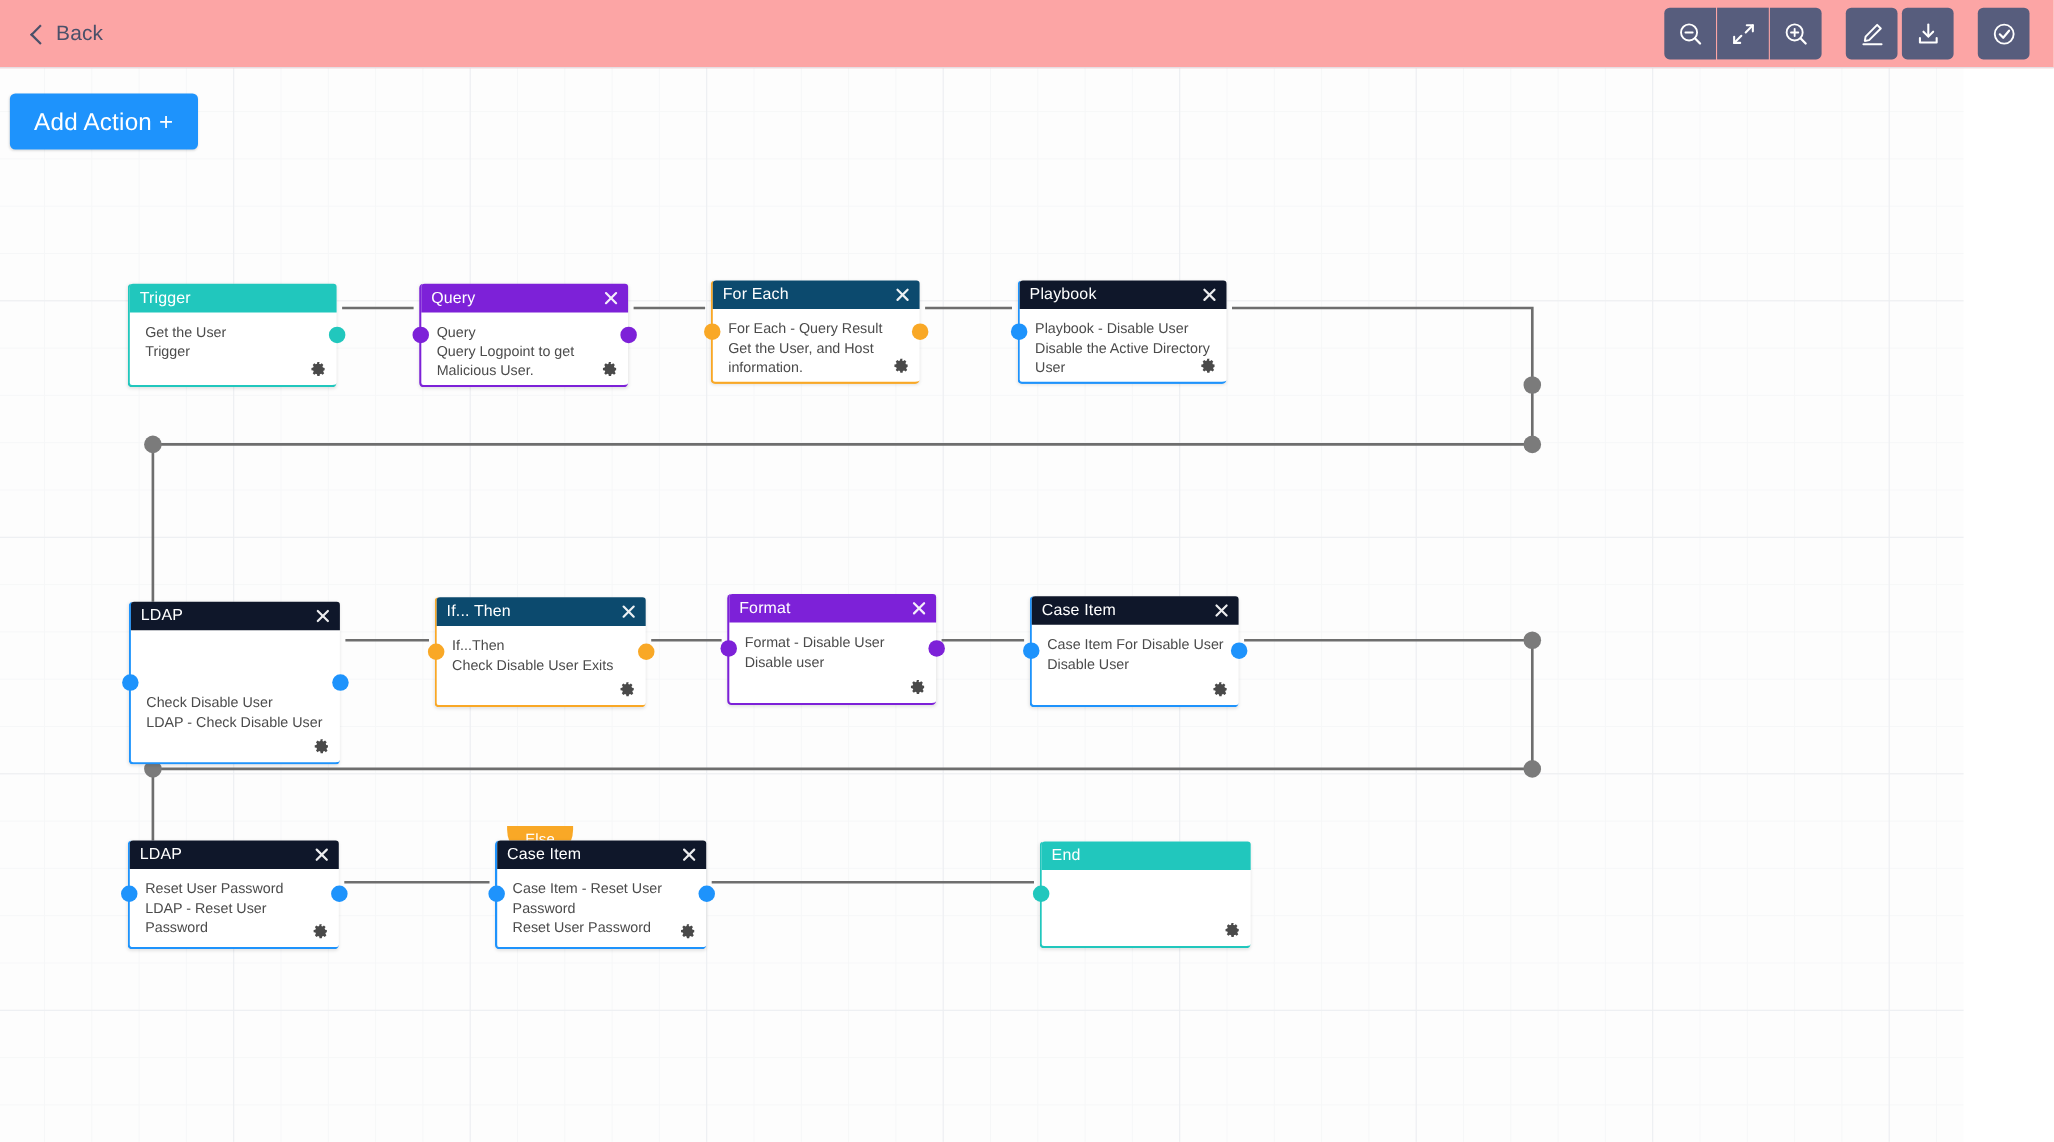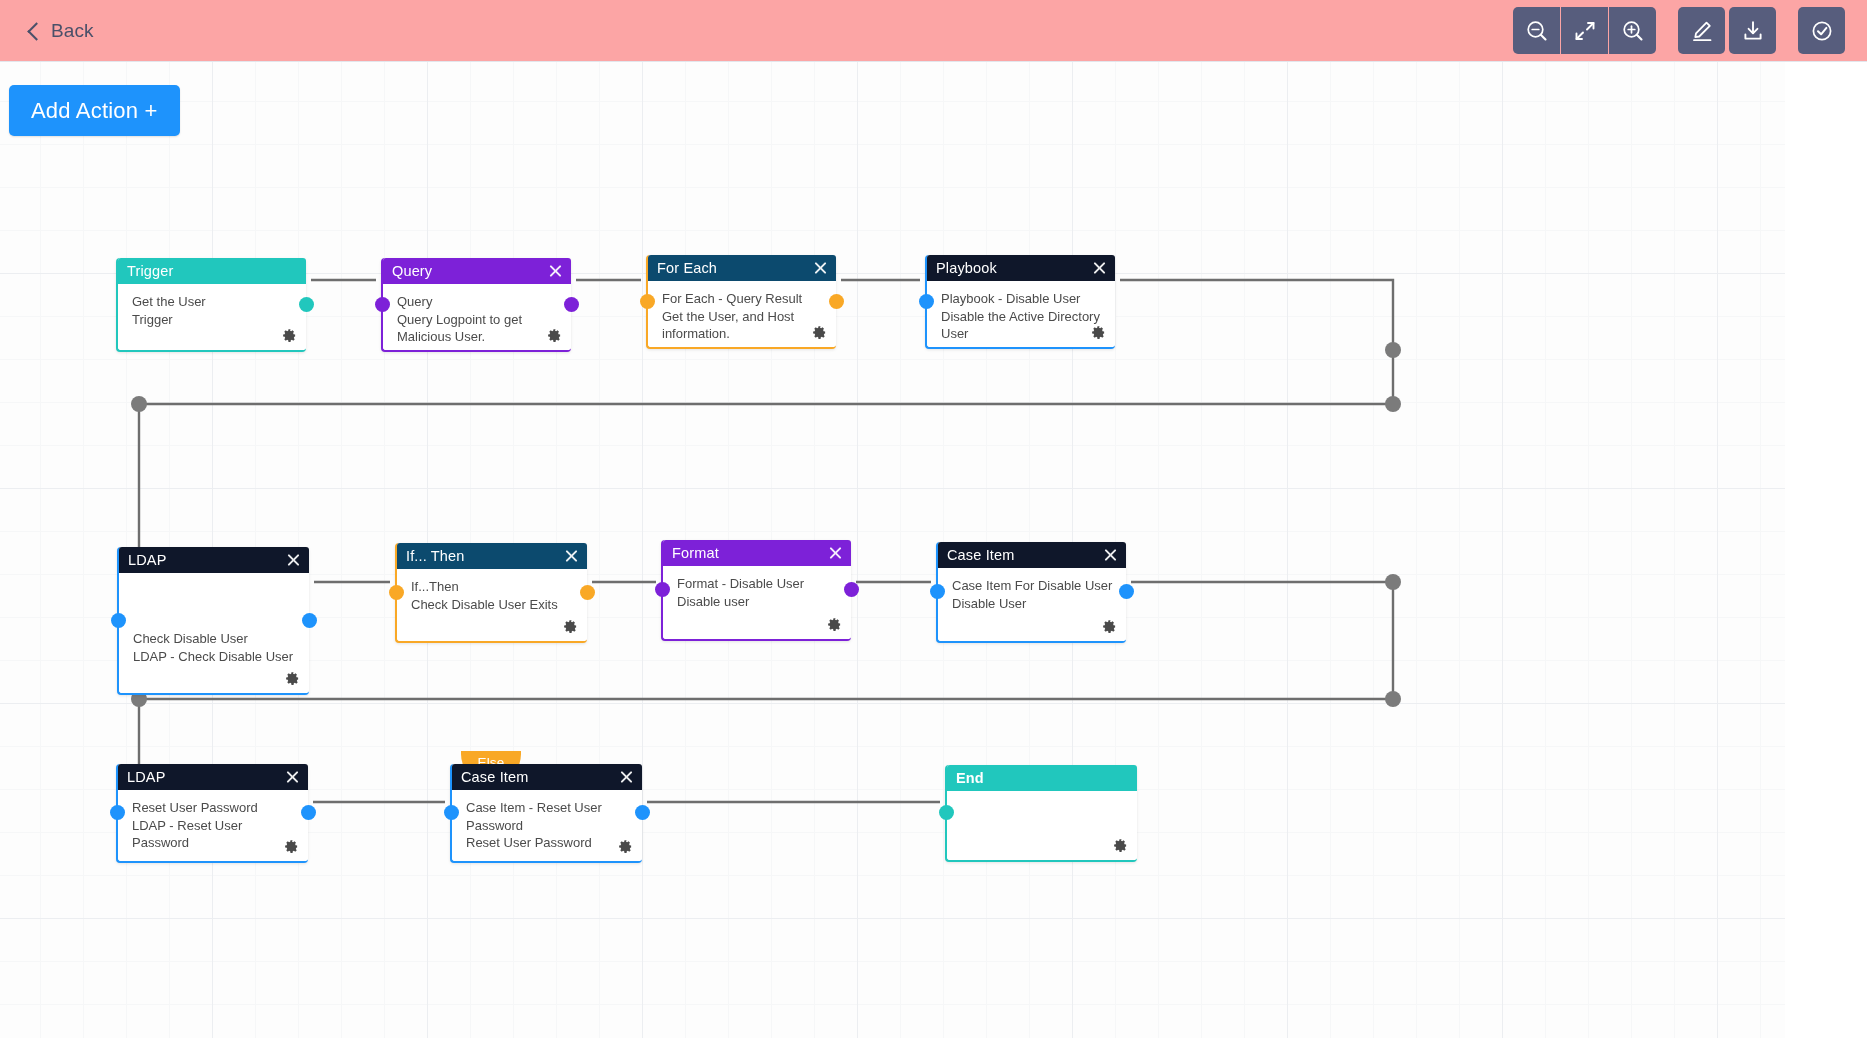--- a/index.html
+++ b/index.html
@@ -505,21 +505,21 @@
       <div class="node-line">Reset User Password</div>
       <svg class="gear" viewBox="0 0 16 16">
         <path fill="#4a4a4a" d="M8 5.2a2.8 2.8 0 100 5.6 2.8 2.8 0 000-5.6zm0 4.1a1.3 1.3 0 110-2.6 1.3 1.3 0 010 2.6z"></path>
         <path fill="#4a4a4a" d="M14 9.1V6.9l-1.7-.3a4.6 4.6 0 00-.5-1.2l1-1.4-1.6-1.6-1.4 1a4.6 4.6 0 00-1.2-.5L9.1 1.2H6.9l-.3 1.7a4.6 4.6 0 00-1.2.5l-1.4-1-1.6 1.6 1 1.4a4.6 4.6 0 00-.5 1.2L1.2 6.9v2.2l1.7.3c.1.4.3.8.5 1.2l-1 1.4 1.6 1.6 1.4-1c.4.2.8.4 1.2.5l.3 1.7h2.2l.3-1.7c.4-.1.8-.3 1.2-.5l1.4 1 1.6-1.6-1-1.4c.2-.4.4-.8.5-1.2L14 9.1z"></path>
       </svg>
     </div>
     <span class="port left blue"></span>
     <span class="port right blue"></span>
   </div>
 
-  <div class="node teal" style="left:945px; top:703px; width:192px;font-weight:bold;">
+  <div class="node teal" style="left:945px; top:703px; width:192px;">
     <div class="node-head">
       <span class="ttl">End</span>
     </div>
     <div class="node-body" style="min-height:69px;">
       <svg class="gear" viewBox="0 0 16 16">
         <path fill="#4a4a4a" d="M8 5.2a2.8 2.8 0 100 5.6 2.8 2.8 0 000-5.6zm0 4.1a1.3 1.3 0 110-2.6 1.3 1.3 0 010 2.6z"></path>
         <path fill="#4a4a4a" d="M14 9.1V6.9l-1.7-.3a4.6 4.6 0 00-.5-1.2l1-1.4-1.6-1.6-1.4 1a4.6 4.6 0 00-1.2-.5L9.1 1.2H6.9l-.3 1.7a4.6 4.6 0 00-1.2.5l-1.4-1-1.6 1.6 1 1.4a4.6 4.6 0 00-.5 1.2L1.2 6.9v2.2l1.7.3c.1.4.3.8.5 1.2l-1 1.4 1.6 1.6 1.4-1c.4.2.8.4 1.2.5l.3 1.7h2.2l.3-1.7c.4-.1.8-.3 1.2-.5l1.4 1 1.6-1.6-1-1.4c.2-.4.4-.8.5-1.2L14 9.1z"></path>
       </svg>
     </div>
     <span class="port left teal"></span>

